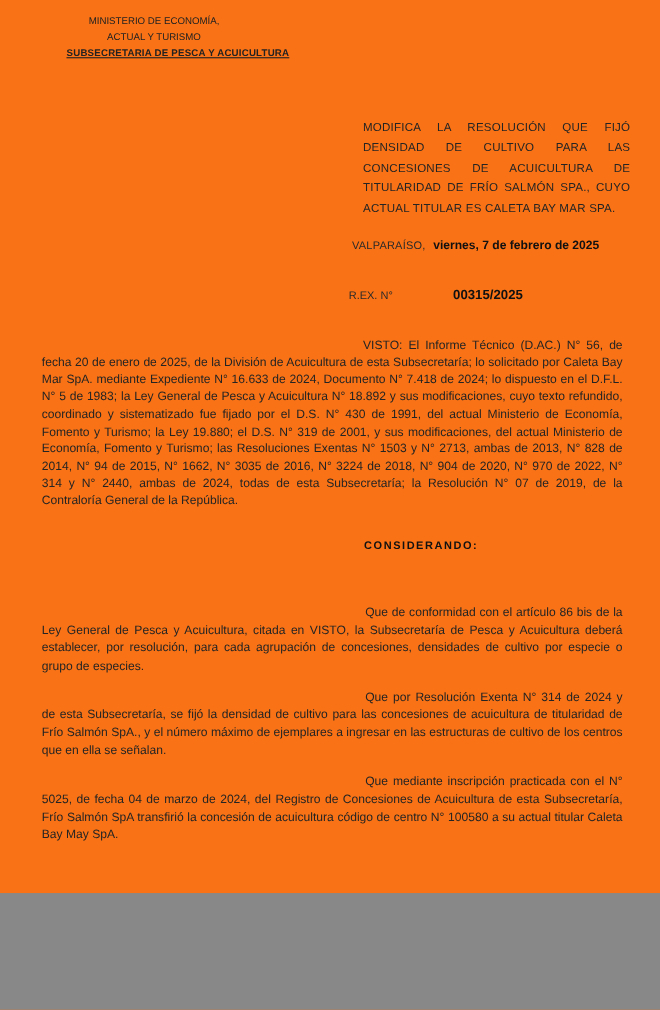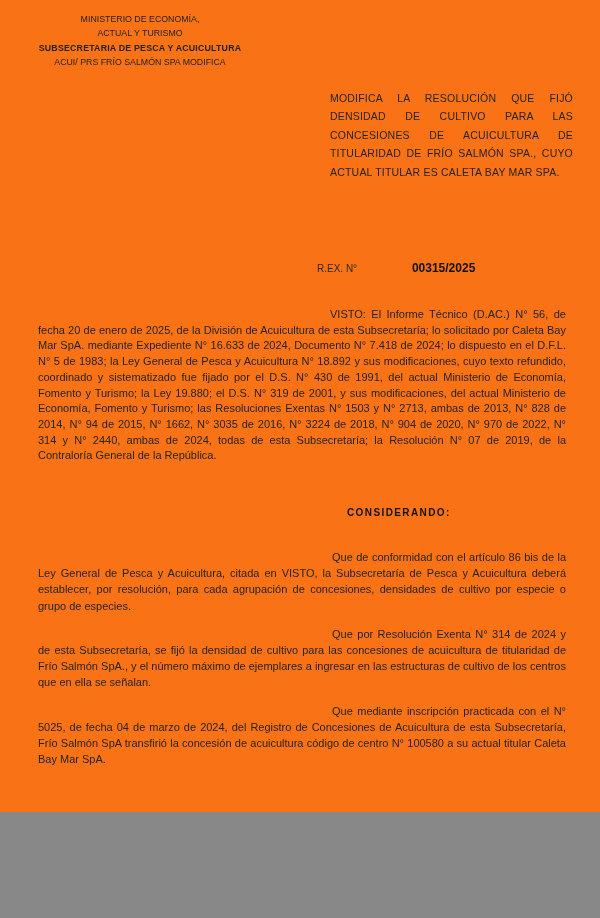--- a/index.html
+++ b/index.html
@@ -11,25 +11,25 @@
     font-family:"Liberation Sans", sans-serif;
     color:#1f1f1f;
     overflow:hidden;
   }
   
   .letterhead{
     position:absolute;top:12px;left:17px;width:246px;
     text-align:center;font-size:8.8px;line-height:14.4px;
     color:#222;
   }
-  .letterhead .agency{font-weight:bold;letter-spacing:.2px;}
+  .letterhead .agency{font-weight:bold;text-decoration:underline;letter-spacing:.2px;text-align:right;}
   .letterhead .file{font-weight:bold;}
   
   .subject{
-    position:absolute;top:89px;left:330px;width:243px;
+    position:absolute;top:107px;left:330px;width:243px;
     font-size:10.5px;line-height:18.4px;
     text-align:justify;color:#242424;letter-spacing:.2px;
   }
   
   .dateline{
     position:absolute;top:217px;left:320px;width:260px;
     font-size:10.5px;color:#2a2a2a;white-space:nowrap;
   }
   .dateline .city{font-size:10px;letter-spacing:.2px;}
   .dateline .date{font-weight:bold;font-size:11px;margin-left:4px;color:#111;}
@@ -40,21 +40,21 @@
   }
   .rex .num{font-weight:bold;font-size:12px;margin-left:52px;color:#111;}
   
   .visto{
     position:absolute;top:307px;left:38px;width:528px;margin:0;
     font-size:11px;line-height:15.7px;text-align:justify;
     text-indent:292px;color:#242424;
   }
   
   .considerando-heading{
-    position:absolute;top:491px;left:331px;margin:16px;
+    position:absolute;top:491px;left:331px;margin:0;
     font-size:10px;font-weight:bold;letter-spacing:1.4px;color:#111;
   }
   
   .considerandos{
     position:absolute;top:537px;left:38px;width:528px;
   }
   .considerandos p{
     margin:12px 0 11px 0;
     font-size:11px;line-height:16.2px;text-align:justify;
     text-indent:294px;color:#242424;
@@ -67,36 +67,39 @@
 </style>
 </head>
 <body>
 
 <div class="page">
 
   <header class="letterhead">
     <div>MINISTERIO DE ECONOMÍA,</div>
     <div>ACTUAL Y TURISMO</div>
     <div class="agency">SUBSECRETARIA DE PESCA Y ACUICULTURA</div>
-    <div>ACUI/ PRS FRÍO SALMÓN SPA MODIFICA</div>
   </header>
 
   <section class="subject">MODIFICA LA RESOLUCIÓN QUE FIJÓ DENSIDAD DE CULTIVO PARA LAS CONCESIONES DE ACUICULTURA DE TITULARIDAD DE FRÍO SALMÓN SPA., CUYO ACTUAL TITULAR ES CALETA BAY MAR SPA.</section>
 
+  <div class="dateline">
+    <span class="city">VALPARAÍSO,</span>
+    <span class="date">viernes, 7 de febrero de 2025</span>
+  </div>
 
   <div class="rex">
     <span>R.EX. N°</span>
     <span class="num">00315/2025</span>
   </div>
 
   <p class="visto">VISTO: El Informe Técnico (D.AC.) N° 56, de fecha 20 de enero de 2025, de la División de Acuicultura de esta Subsecretaría; lo solicitado por Caleta Bay Mar SpA. mediante Expediente N° 16.633 de 2024, Documento N° 7.418 de 2024; lo dispuesto en el D.F.L. N° 5 de 1983; la Ley General de Pesca y Acuicultura N° 18.892 y sus modificaciones, cuyo texto refundido, coordinado y sistematizado fue fijado por el D.S. N° 430 de 1991, del actual Ministerio de Economía, Fomento y Turismo; la Ley 19.880; el D.S. N° 319 de 2001, y sus modificaciones, del actual Ministerio de Economía, Fomento y Turismo; las Resoluciones Exentas N° 1503 y N° 2713, ambas de 2013, N° 828 de 2014, N° 94 de 2015, N° 1662, N° 3035 de 2016, N° 3224 de 2018, N° 904 de 2020, N° 970 de 2022, N° 314 y N° 2440, ambas de 2024, todas de esta Subsecretaría; la Resolución N° 07 de 2019, de la Contraloría General de la República.</p>
 
   <h2 class="considerando-heading">CONSIDERANDO:</h2>
 
   <div class="considerandos">
     <p>Que de conformidad con el artículo 86 bis de la Ley General de Pesca y Acuicultura, citada en VISTO, la Subsecretaría de Pesca y Acuicultura deberá establecer, por resolución, para cada agrupación de concesiones, densidades de cultivo por especie o grupo de especies.</p>
     <p>Que por Resolución Exenta N° 314 de 2024 y de esta Subsecretaría, se fijó la densidad de cultivo para las concesiones de acuicultura de titularidad de Frío Salmón SpA., y el número máximo de ejemplares a ingresar en las estructuras de cultivo de los centros que en ella se señalan.</p>
-    <p>Que mediante inscripción practicada con el N° 5025, de fecha 04 de marzo de 2024, del Registro de Concesiones de Acuicultura de esta Subsecretaría, Frío Salmón SpA transfirió la concesión de acuicultura código de centro N° 100580 a su actual titular Caleta Bay Mar SpA.</p>
+    <p>Que mediante inscripción practicada con el N° 5025, de fecha 04 de marzo de 2024, del Registro de Concesiones de Acuicultura de esta Subsecretaría, Frío Salmón SpA transfirió la concesión de acuicultura código de centro N° 100580 a su actual titular Caleta Bay May SpA.</p>
   </div>
 
   <footer class="page-footer">Página 1 de 3</footer>
 
 </div>
 
 </body></html>

